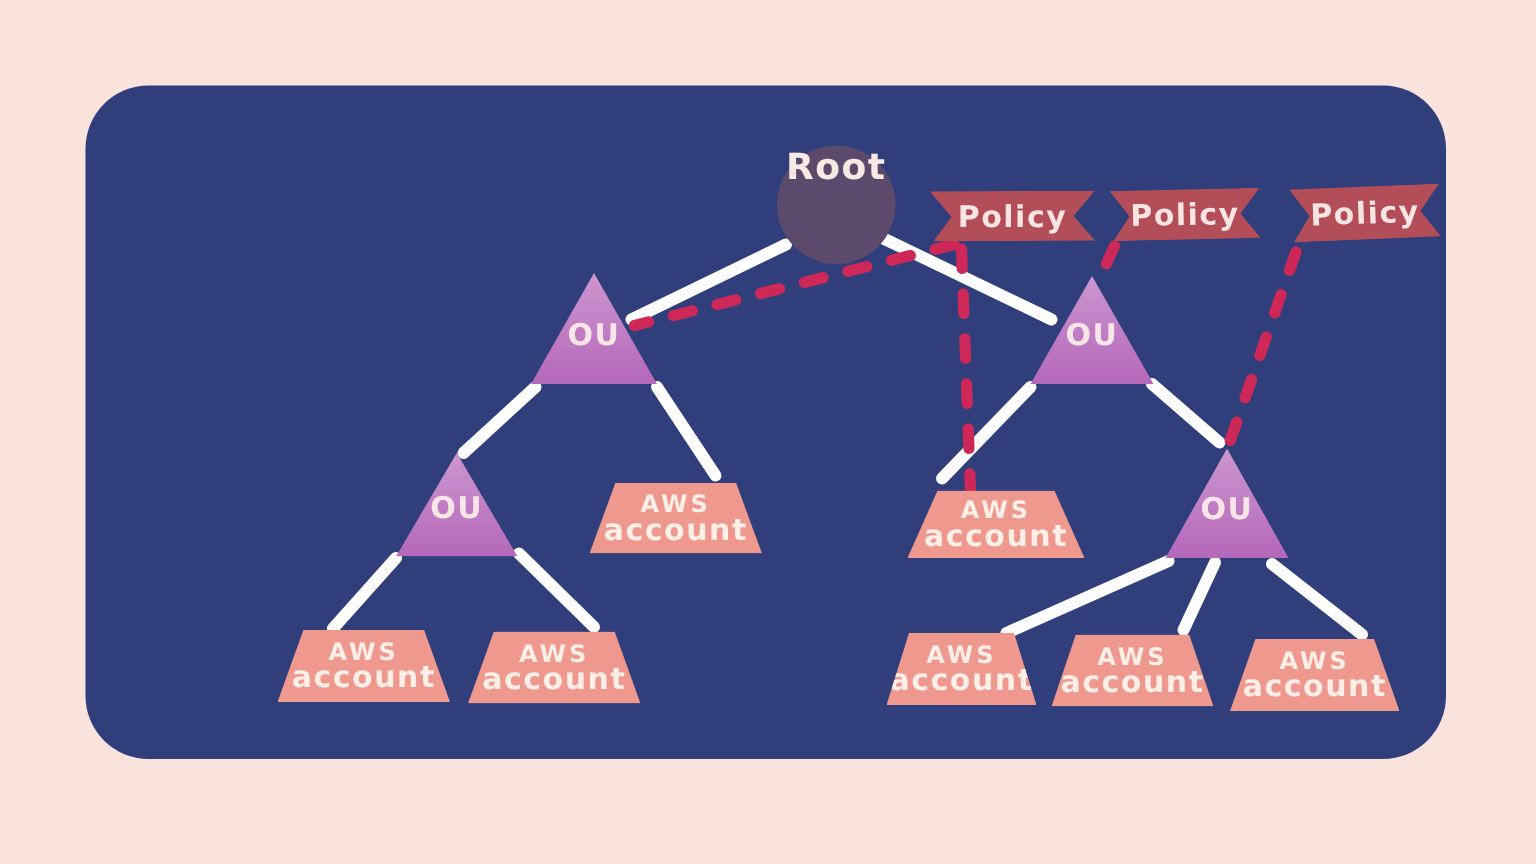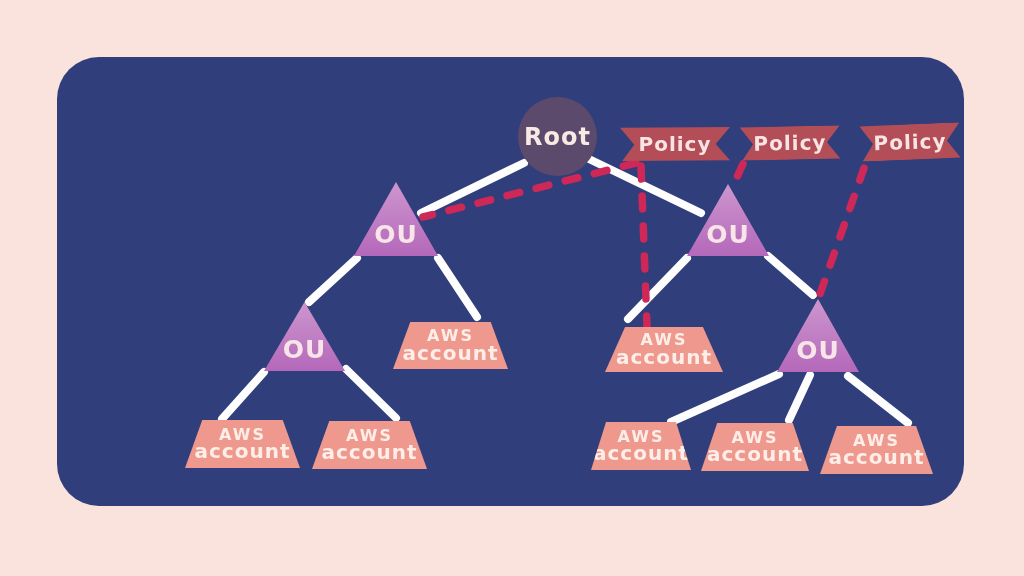--- a/index.html
+++ b/index.html
@@ -22,36 +22,36 @@
     left:90px;top:68px;
     margin:0;
     font-size:52px;
     font-weight:800;
     letter-spacing:2px;
     color:#fbe7e0;
   }
   svg.lines{position:absolute;left:0;top:0;width:1024px;height:576px;}
   .tree-edge{stroke:#fefefe;stroke-width:8;stroke-linecap:round;}
   .policy-edge{stroke:#cd2858;stroke-width:7.5;stroke-linecap:round;stroke-dasharray:13 17;}
-  .node{position:absolute;display:flex;align-items:center;justify-content:center;}
+  .node{position:absolute;display:flex;align-items:flex-start;justify-content:center;}
   .root-circle{
     left:518px;top:97px;width:79px;height:79px;
     border-radius:50%;
     background:#5c4a6d;
   }
   .root-circle span{color:#f8e9e4;font-size:24px;font-weight:700;letter-spacing:1px;}
   .tri{
     position:absolute;
     clip-path:polygon(50% 0,100% 100%,0 100%);
     background:linear-gradient(180deg,#cd96ce 0%,#b468ba 100%);
   }
   .tri span{
-    position:absolute;left:0;bottom:7px;width:100%;
+    position:absolute;left:0;bottom:21px;width:100%;
     text-align:center;
-    color:#f8e5e8;font-size:25px;font-weight:700;letter-spacing:1px;
+    color:#f8e5e8;font-size:20px;font-weight:700;letter-spacing:1px;
   }
   .ou1{left:354px;top:182px;width:84px;height:74px;}
   .ou2{left:264px;top:302px;width:81px;height:69px;}
   .ou3{left:687px;top:184px;width:82px;height:72px;}
   .ou4{left:777px;top:299px;width:82px;height:73px;}
   .trap{
     position:absolute;
     clip-path:polygon(15% 0,85% 0,100% 100%,0 100%);
     background:#ef998e;
     display:flex;flex-direction:column;align-items:center;justify-content:center;

